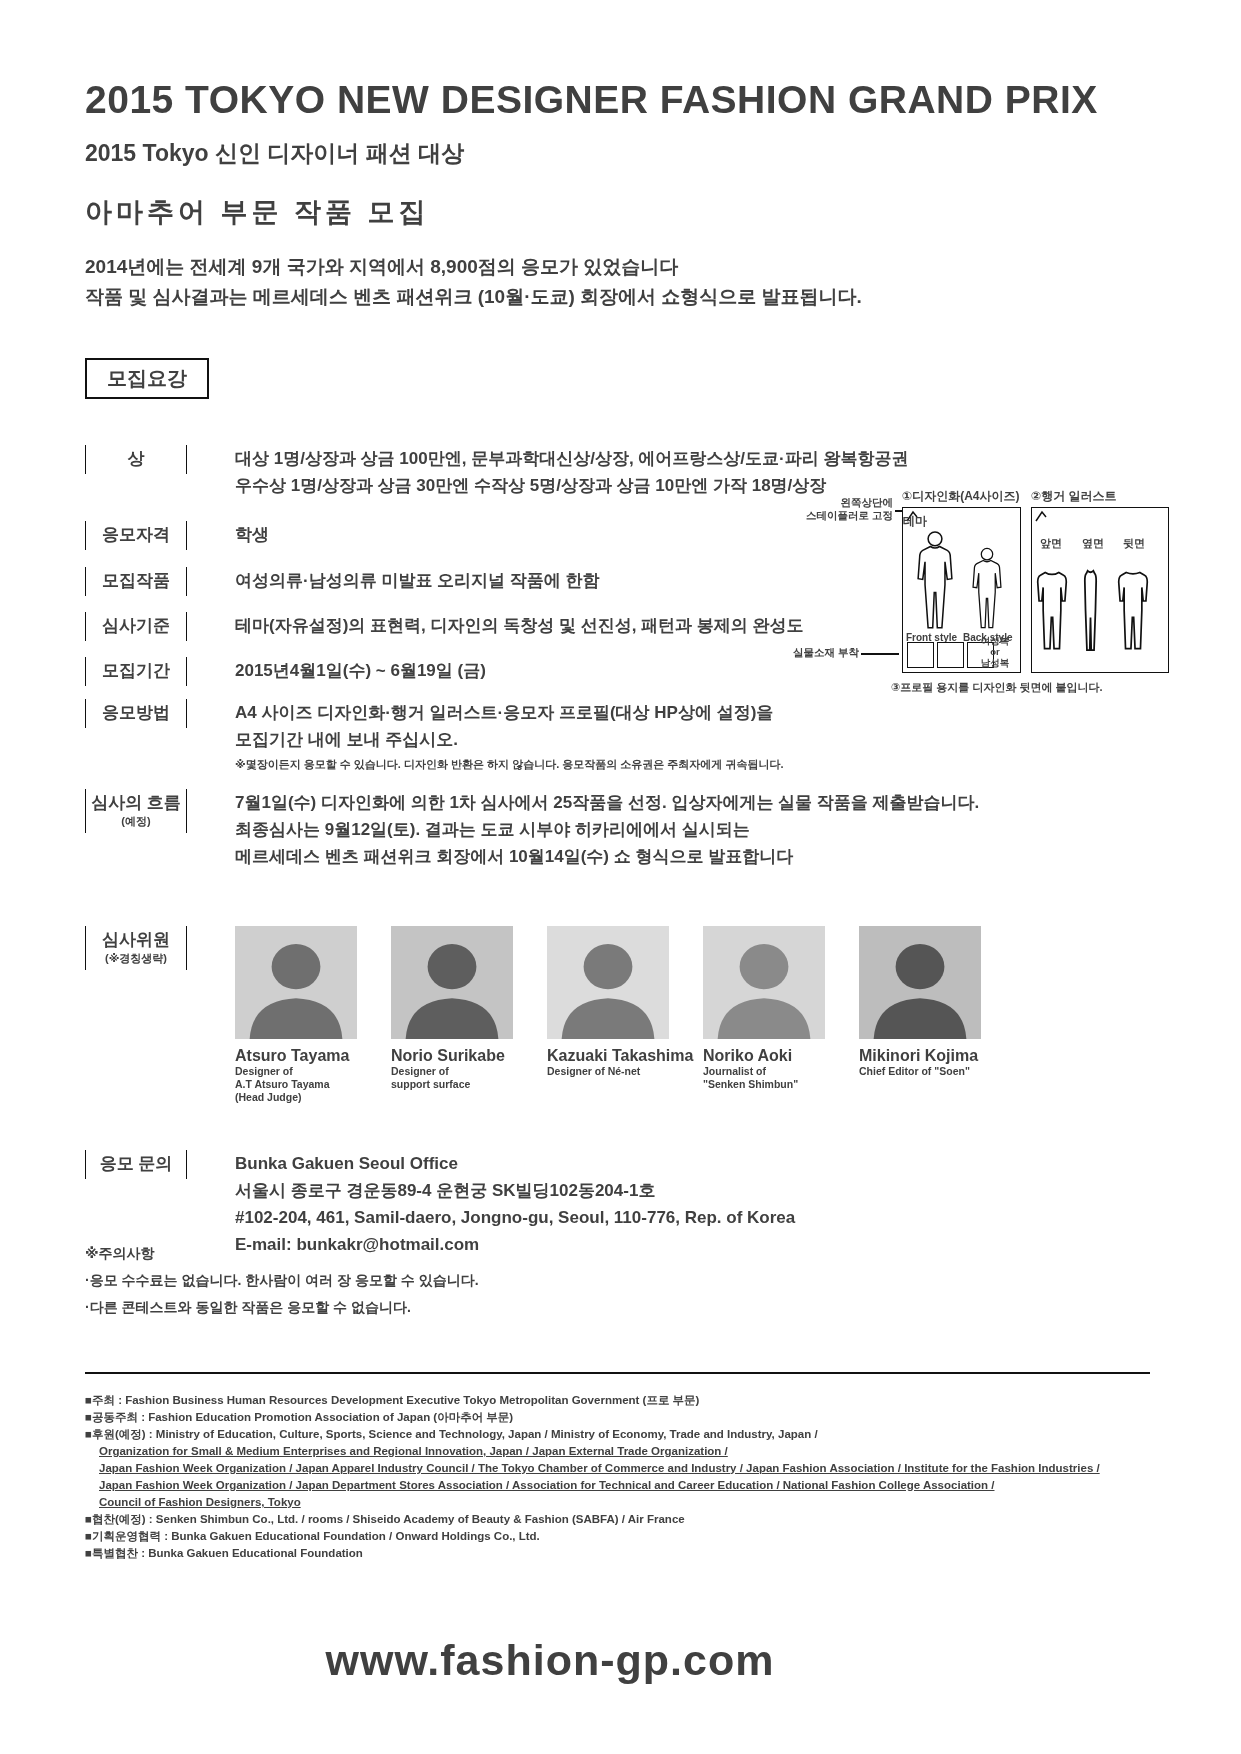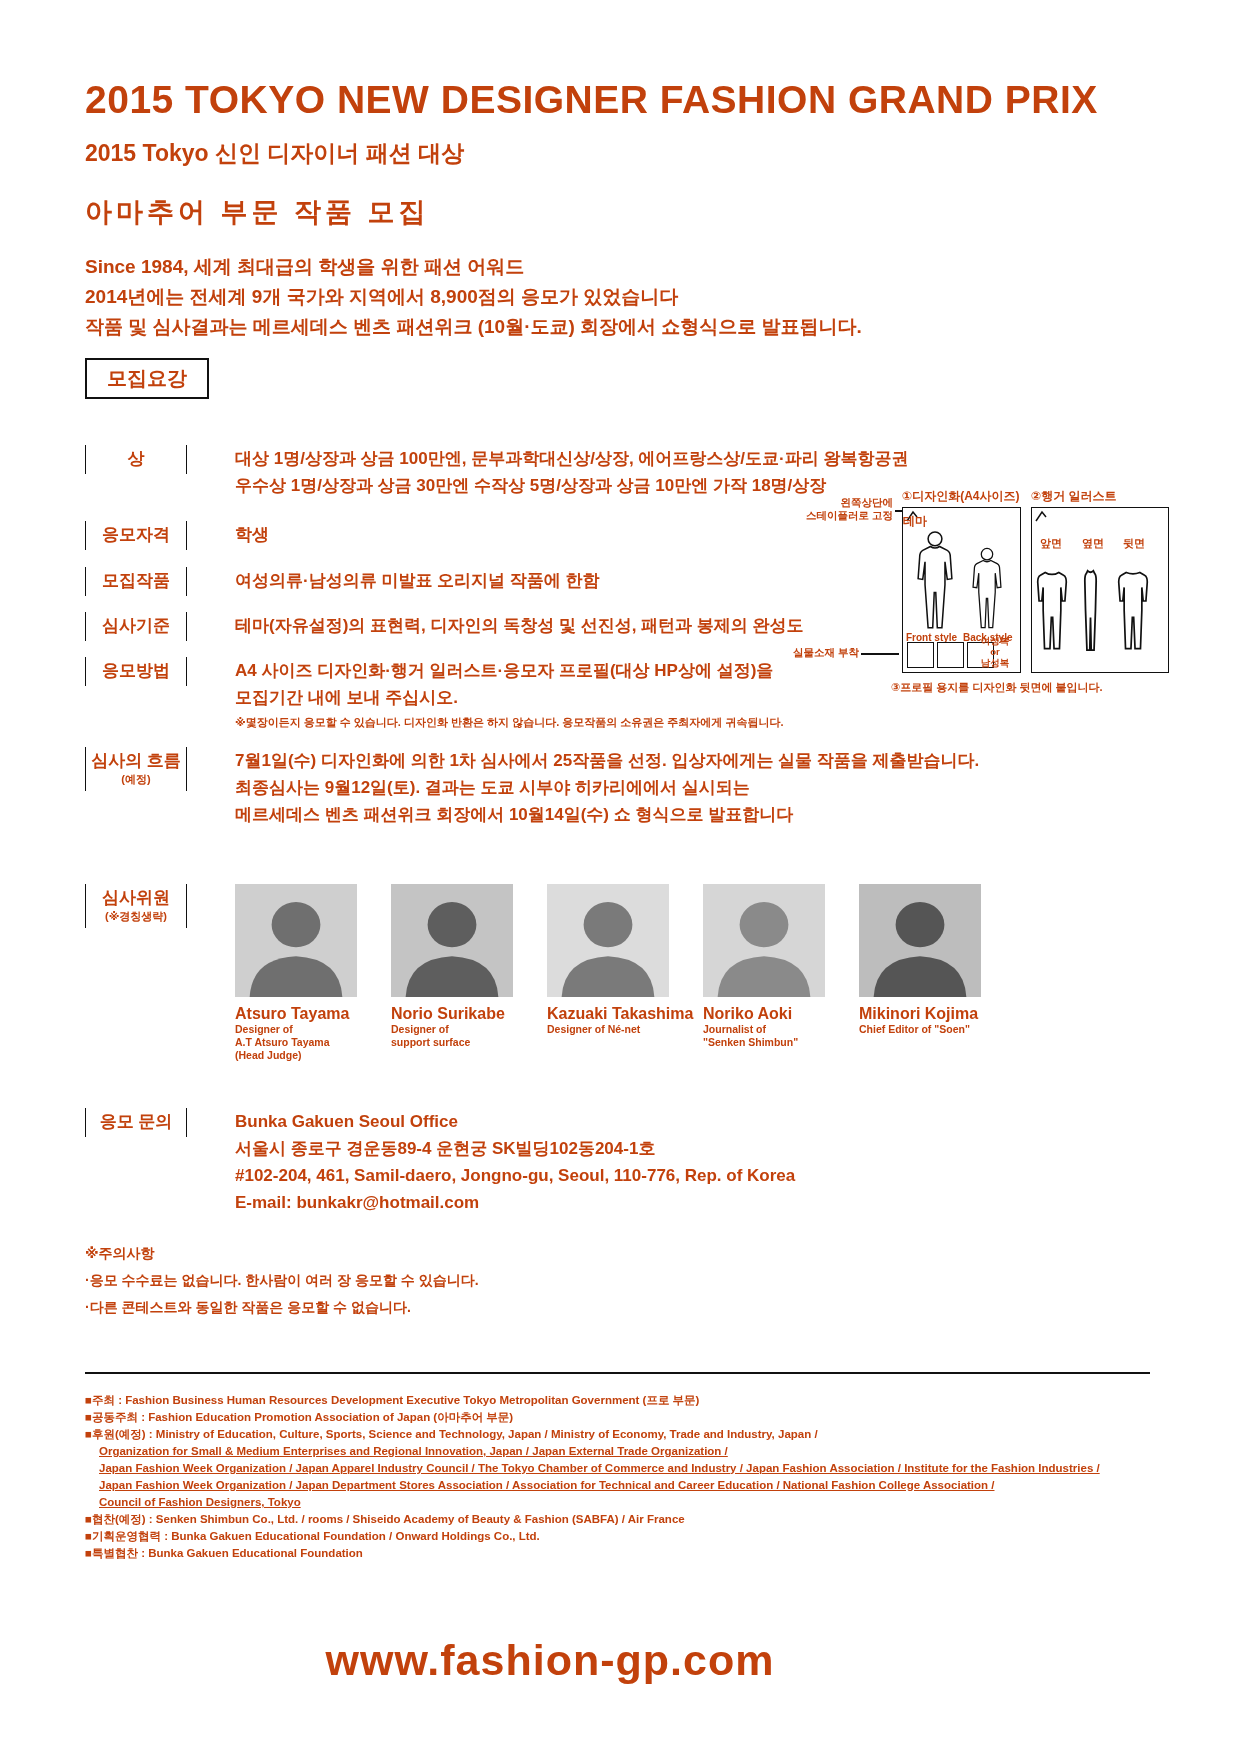--- a/index.html
+++ b/index.html
@@ -1,18 +1,18 @@
 <!DOCTYPE html>
 <html><head>
 <meta charset="utf-8">
 <style>
   html,body{margin:0;padding:0;background:#e8e8e8;}
   .doc{
     position:relative;width:1241px;height:1754px;margin:0 auto;background:#ffffff;
-    font-family:"Liberation Sans","DejaVu Sans",sans-serif;color:#c2410c;overflow:hidden;
+    font-family:"Liberation Sans","DejaVu Sans",sans-serif;color:#404040;overflow:hidden;
   }
   .title{position:absolute;left:85px;top:78px;font-size:39px;font-weight:bold;letter-spacing:.5px;white-space:nowrap;}
   .subtitle{position:absolute;left:85px;top:138px;font-size:23px;font-weight:600;}
   .section-heading{position:absolute;left:85px;top:194px;font-size:27px;font-weight:bold;letter-spacing:4px;}
   .intro{position:absolute;left:85px;top:252px;font-size:19px;font-weight:bold;line-height:30px;}
   .box-label{position:absolute;left:85px;top:358px;border:2px solid #111;padding:5px 20px;font-size:20px;font-weight:bold;}
   .rows{position:absolute;left:85px;top:445px;width:1080px;}
   .row{display:flex;align-items:flex-start;}
   .row-label{
     width:100px;border-left:1.5px solid #111;border-right:1.5px solid #111;
@@ -52,21 +52,20 @@
 </head>
 <body>
 
 <div class="doc">
 
   <div class="title">2015 TOKYO NEW DESIGNER FASHION GRAND PRIX</div>
   <div class="subtitle">2015 Tokyo 신인 디자이너 패션 대상</div>
   <div class="section-heading">아마추어 부문 작품 모집</div>
 
   <div class="intro">
-    <div>Since 1984, 세계 최대급의 학생을 위한 패션 어워드</div>
     <div>2014년에는 전세계 9개 국가와 지역에서 8,900점의 응모가 있었습니다</div>
     <div>작품 및 심사결과는 메르세데스 벤츠 패션위크 (10월·도쿄) 회장에서 쇼형식으로 발표됩니다.</div>
   </div>
 
   <div class="box-label">모집요강</div>
 
   <div class="rows">
 
     <div class="row mb1">
       <div class="row-label">
@@ -98,20 +97,28 @@
 
     <div class="row mb4">
       <div class="row-label">
           <div>심사기준</div>
         </div>
       <div class="row-content">
         <div>테마(자유설정)의 표현력, 디자인의 독창성 및 선진성, 패턴과 봉제의 완성도</div>
       </div>
     </div>
 
+    <div class="row mb5">
+      <div class="row-label">
+          <div>모집기간</div>
+        </div>
+      <div class="row-content">
+        <div>2015년4월1일(수) ~ 6월19일 (금)</div>
+      </div>
+    </div>
 
     <div class="row mb6">
       <div class="row-label">
           <div>응모방법</div>
         </div>
       <div class="row-content">
         <div>A4 사이즈 디자인화·행거 일러스트·응모자 프로필(대상 HP상에 설정)을</div>
         <div>모집기간 내에 보내 주십시오.</div>
         <div class="small-note">※몇장이든지 응모할 수 있습니다. 디자인화 반환은 하지 않습니다. 응모작품의 소유권은 주최자에게 귀속됩니다.</div>
       </div>

